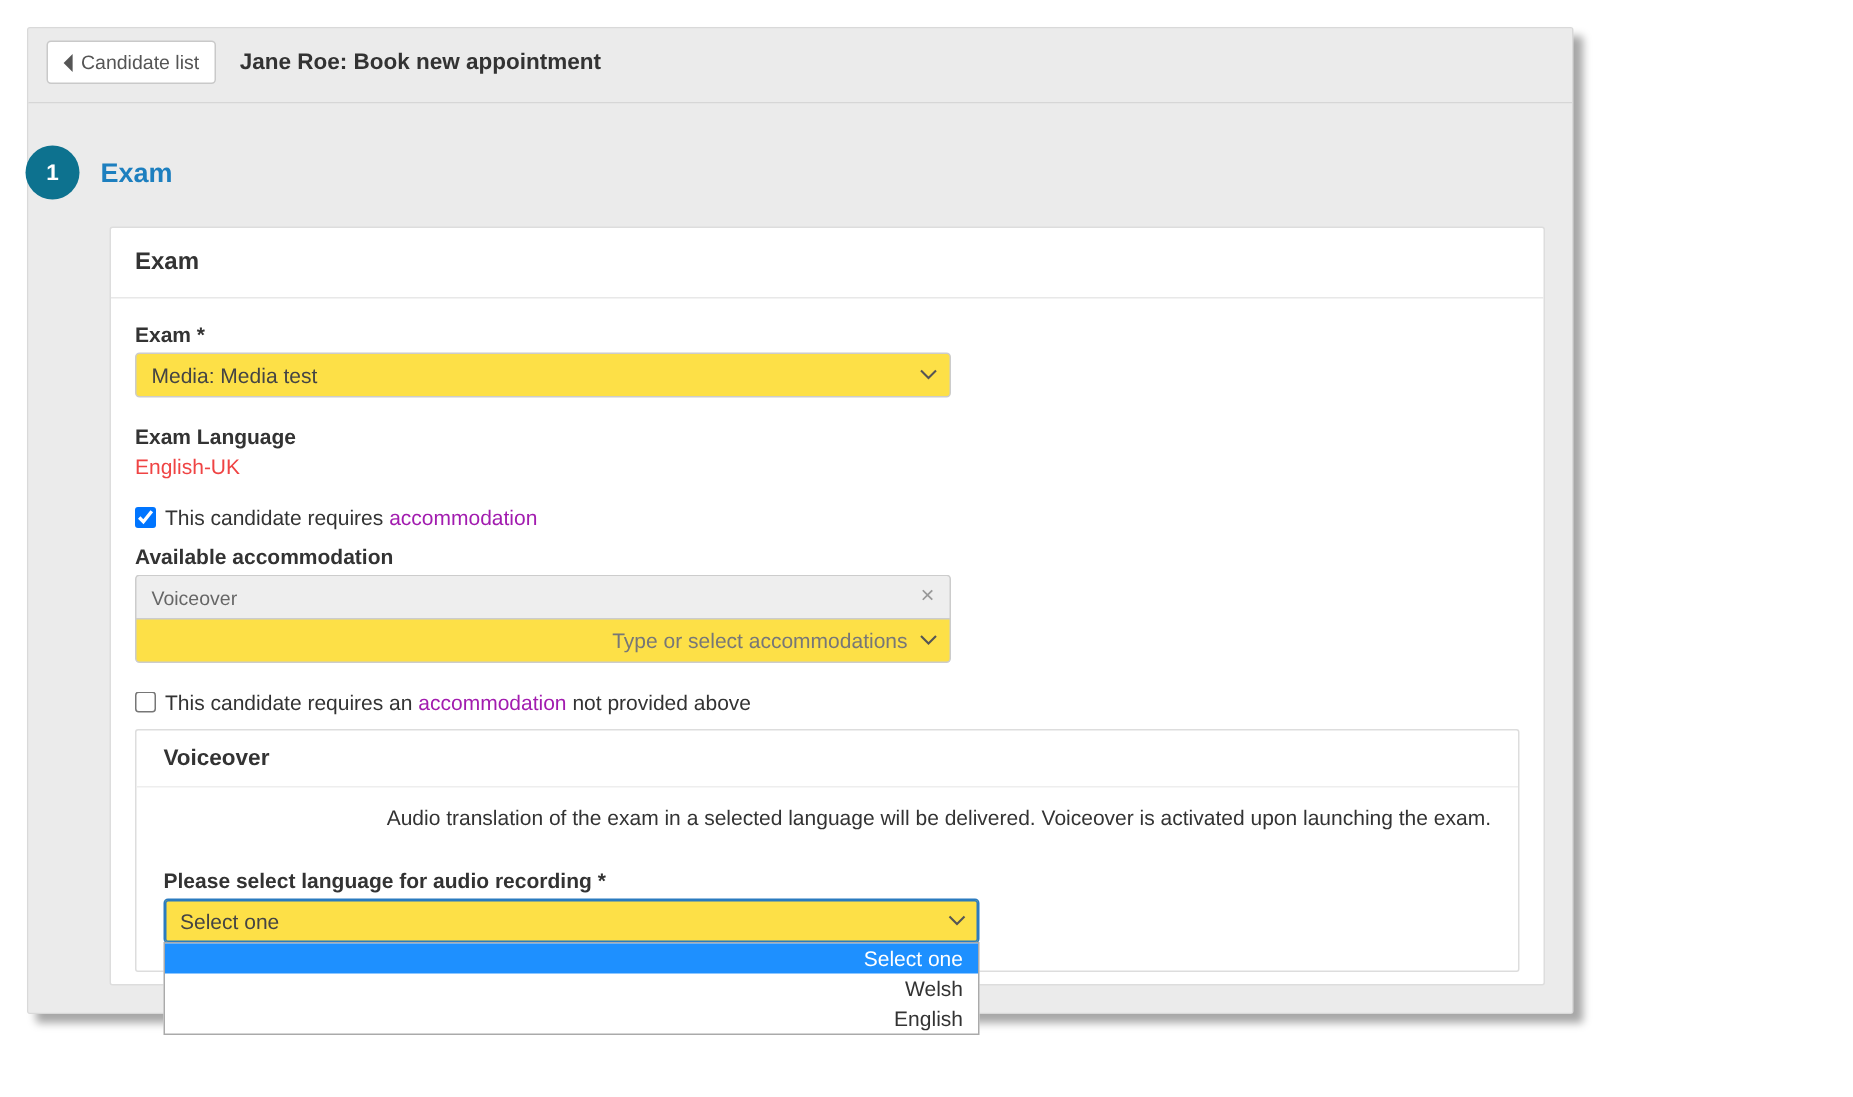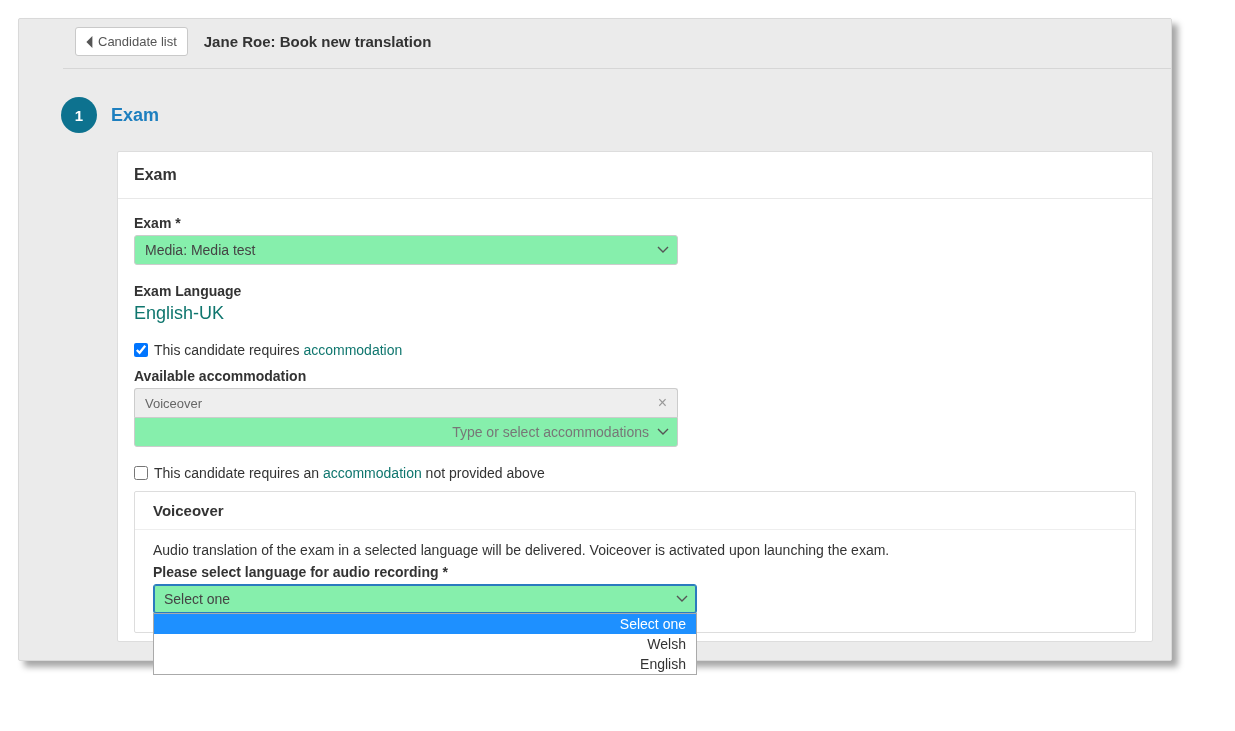--- a/index.html
+++ b/index.html
@@ -4,27 +4,26 @@
 <style>
   * { box-sizing: border-box; margin: 0; padding: 0; }
   body {
     font-family: "Segoe UI", "Helvetica Neue", Arial, sans-serif;
     background: #fff;
     color: #333;
     font-size: 14px;
     padding: 18px;
   }
   .page-wrap {
-    width: 1154px;
+    width: 1031px;
     background: #ebebeb;
     border: 1px solid #d9d9d9;
     border-radius: 2px;
     box-shadow: 6px 6px 6px rgba(0,0,0,0.35);
     position: relative;
-    padding-left: 44px;
   }
   .topbar {
     display: flex;
     align-items: center;
     gap: 16px;
     padding: 8px 12px 12px 12px;
     background: #ebebeb;
     border-bottom: 1px solid #d6d6d6;
   }
   .btn-outline {
@@ -90,27 +89,27 @@
     padding: 16px 16px 8px 16px;
   }
   .form-group { margin-bottom: 18px; position: relative; }
   .form-label {
     display: block;
     font-weight: 700;
     color: #333;
     margin-bottom: 4px;
     font-size: 14px;
   }
-  .static-text { color: #0f766e; font-size: 18px; }
+  .static-text { color: #ef4444; font-size: 14px; }
   .select-input, .text-input {
     width: 544px;
     height: 30px;
     border: 1px solid #ccc;
     border-radius: 3px;
-    background: #86efac;
+    background: #fde047;
     padding: 4px 28px 4px 10px;
     font-size: 14px;
     color: #444;
     position: relative;
     display: flex;
     align-items: center;
     cursor: pointer;
   }
   .select-input .chev, .text-input .chev {
     position: absolute;
@@ -150,36 +149,36 @@
   }
   .text-input .placeholder { color: #777; }
   .checkbox-row {
     display: flex;
     align-items: center;
     gap: 6px;
     margin-bottom: 10px;
   }
   .checkbox-row input { width: 14px; height: 14px; }
   .checkbox-row label { font-size: 14px; }
-  .link { color: #0f766e; }
+  .link { color: #a21caf; }
   .sub-panel {
     border: 1px solid #ddd;
     border-radius: 2px;
     margin-top: 6px;
   }
   .sub-panel-heading {
     padding: 10px 18px;
     border-bottom: 1px solid #eee;
     font-weight: 600;
     font-size: 15px;
   }
   .sub-panel-body {
     padding: 12px 18px 18px 18px;
   }
-  .desc-text { color: #333; font-size: 14px; margin-bottom: 6px; }
+  .desc-text { color: #333; font-size: 14px; margin-bottom: 26px; text-align: right; }
   .dropdown-options {
     position: absolute;
     top: 100%;
     left: 0;
     width: 544px;
     background: #fff;
     border: 1px solid #aaa;
     border-top: 1px solid #aaa;
     margin-top: -1px;
     z-index: 20;
@@ -213,21 +212,21 @@
 
 <div class="page-wrap">
 
   <div class="topbar">
     <button class="btn-outline">
       <svg viewBox="0 0 6 10">
           <path d="M5 0 L0 5 L5 10 Z"></path>
         </svg>
       <span>Candidate list</span>
     </button>
-    <div class="topbar-title">Jane Roe: Book new translation</div>
+    <div class="topbar-title">Jane Roe: Book new appointment</div>
   </div>
 
   <div class="body-area">
 
     <div class="step-header">
       <div class="step-circle">1</div>
       <div class="step-title">Exam</div>
     </div>
 
     <div class="panel">

